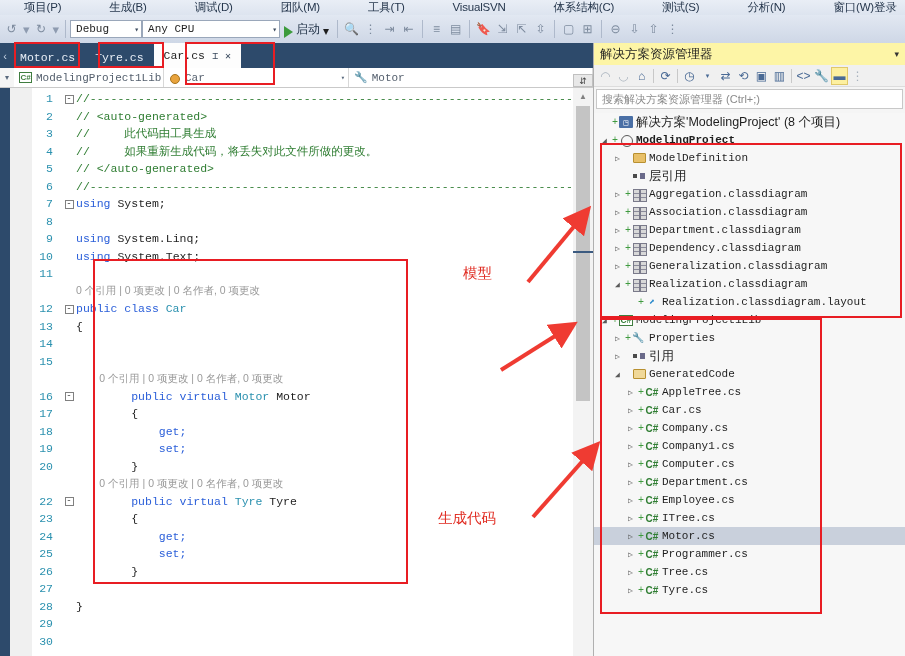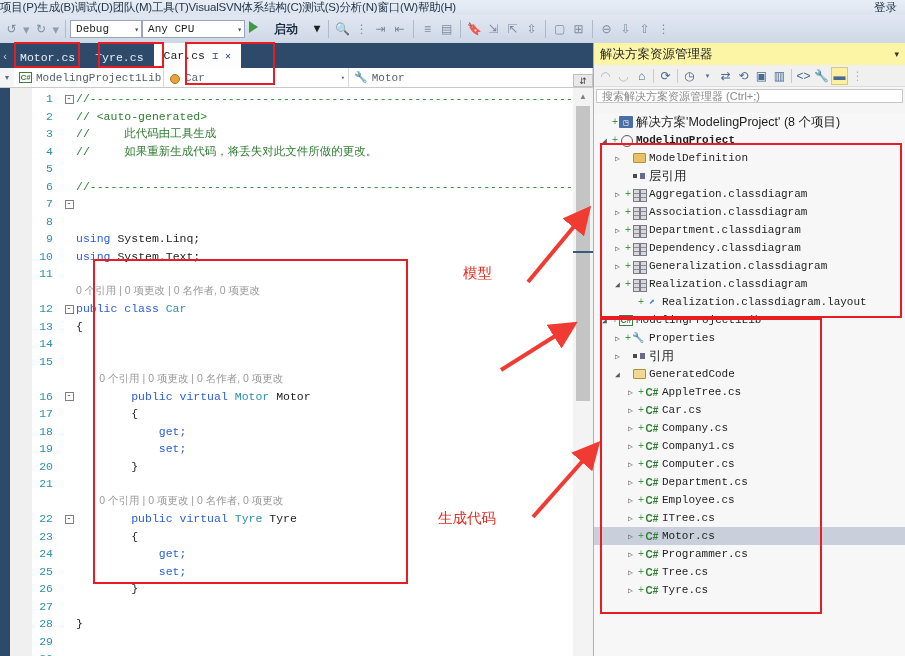--- a/index.html
+++ b/index.html
@@ -14,21 +14,21 @@
     color:#1e1e1e;
   }
 
   
   #menubar {
     position:absolute; left:0; top:0; width:905px; height:15px;
     background:linear-gradient(#e9eef6,#dde4ef);
     display:flex; align-items:center;
   }
   .menu-item {
-    font-size:11.5px; color:#26374d; padding:0 0; white-space:nowrap;
+    font-size:11.5px; color:#26374d; padding:0 24px; white-space:nowrap;
     line-height:15px; letter-spacing:-0.2px;
   }
   #signin {
     position:absolute; right:8px; top:0; font-size:11.5px; color:#26374d; line-height:15px;
   }
 
   
   #toolbar {
     position:absolute; left:0; top:15px; width:905px; height:28px;
     background:linear-gradient(#e2e8f2,#ced7e6);
@@ -36,22 +36,22 @@
   }
   .tb-arrow { font-size:13px; color:#8e9bb0; padding:0 2px; }
   .tb-sep { width:1px; height:18px; background:#aeb9cb; margin:0 4px; }
   .combo {
     height:18px; background:#fff; border:1px solid #9aa7ba;
     display:flex; align-items:center; padding:0 2px 0 5px;
     font-family:"Liberation Mono", monospace; font-size:11px; color:#1e1e1e;
   }
   .combo .cb-caret { margin-left:auto; font-size:8px; color:#3c4a5e; padding-left:6px; }
   #combo-debug { width:72px; }
-  #combo-cpu { width:103px; }
-  .run-btn { display:flex; align-items:flex-start; gap:16px; padding:0 4px;font-weight:bold; }
+  #combo-cpu { width:138px; }
+  .run-btn { display:flex; align-items:flex-end; gap:3px; padding:0 4px; }
   .run-tri {
     width:0;height:0;border-left:9px solid #3c9b3c;
     border-top:6px solid transparent;border-bottom:6px solid transparent;
   }
   .run-label { font-size:12px; color:#1c2d42; }
   .tb-icon { width:19px;height:19px; display:flex;align-items:center;justify-content:center;
              font-size:12px; color:#6d7c90; opacity:.85; }
 
   
   #tabrow {
@@ -161,21 +161,21 @@
     padding:0 3px; border-bottom:1px solid #dcdcdc;
   }
   .sol-ic {
     width:17px;height:18px;display:flex;align-items:center;justify-content:center;
     font-size:12px; color:#4a6a95;
   }
   .sol-ic.dim { color:#a8b2bd; }
   .sol-sep { width:1px;height:14px;background:#c8c8c8;margin:0 2px; }
   .sol-ic.active { background:#fdf0a0; border:1px solid #e0c86a; }
   #sol-search {
-    height:14px; background:#fff; border:1px solid #c8c8c8; margin:2px 2px;
+    height:20px; background:#fff; border:1px solid #c8c8c8; margin:2px 2px;
     display:flex; align-items:center; padding:0 5px;
     font-size:11px; color:#8a8a8a; font-family:"Liberation Sans", sans-serif;
   }
   #sol-tree { position:absolute; left:0; top:70px; right:0; bottom:0; overflow:hidden; background:#f7f7f7;}
   .tn {
     height:18px; display:flex; align-items:center; padding-left:4px;
     font-family:"Liberation Mono", monospace; font-size:11px; color:#1e1e1e;
     white-space:nowrap;
   }
   .tn.selected { background:#c9d0dc; }
@@ -315,39 +315,38 @@
 </div>
 
 <div id="editor">
   <div id="ed-leftstrip"></div>
   <div id="ed-selmargin"></div>
   <div id="code-area">
       <div class="cl"><div class="lnum">1</div><div class="fold"><span class="foldbox">-</span></div><div class="ctext"><span class="c-comment">//-----------------------------------------------------------------------</span></div></div>
       <div class="cl"><div class="lnum">2</div><div class="fold"></div><div class="ctext"><span class="c-comment">// &lt;auto-generated&gt;</span></div></div>
       <div class="cl"><div class="lnum">3</div><div class="fold"></div><div class="ctext"><span class="c-comment">//     此代码由工具生成</span></div></div>
       <div class="cl"><div class="lnum">4</div><div class="fold"></div><div class="ctext"><span class="c-comment">//     如果重新生成代码，将丢失对此文件所做的更改。</span></div></div>
-      <div class="cl"><div class="lnum">5</div><div class="fold"></div></div>
+      <div class="cl"><div class="lnum">5</div><div class="fold"></div><div class="ctext"><span class="c-comment">// &lt;/auto-generated&gt;</span></div></div>
       <div class="cl"><div class="lnum">6</div><div class="fold"></div><div class="ctext"><span class="c-comment">//-----------------------------------------------------------------------</span></div></div>
-      <div class="cl"><div class="lnum">7</div><div class="fold"><span class="foldbox">-</span></div></div>
+      <div class="cl"><div class="lnum">7</div><div class="fold"><span class="foldbox">-</span></div><div class="ctext"><span class="c-kw">using </span><span class="c-plain">System;</span></div></div>
       <div class="cl"><div class="lnum">8</div><div class="fold"></div></div>
       <div class="cl"><div class="lnum">9</div><div class="fold"></div><div class="ctext"><span class="c-kw">using </span><span class="c-plain">System.Linq;</span></div></div>
       <div class="cl"><div class="lnum">10</div><div class="fold"></div><div class="ctext"><span class="c-kw">using </span><span class="c-plain">System.Text;</span></div></div>
       <div class="cl"><div class="lnum">11</div><div class="fold"></div><div class="ctext"></div></div>
       <div class="cl"><div class="lnum"></div><div class="fold"></div><div class="ctext"><span class="lens">0 个引用 | 0 项更改 | 0 名作者, 0 项更改</span></div></div>
       <div class="cl"><div class="lnum">12</div><div class="fold"><span class="foldbox">-</span></div><div class="ctext"><span class="c-kw">public class </span><span class="c-type">Car</span></div></div>
       <div class="cl"><div class="lnum">13</div><div class="fold"></div><div class="ctext"><span class="c-plain">{</span></div></div>
       <div class="cl"><div class="lnum">14</div><div class="fold"></div><div class="ctext"></div></div>
       <div class="cl"><div class="lnum">15</div><div class="fold"></div><div class="ctext"></div></div>
       <div class="cl"><div class="lnum"></div><div class="fold"></div><div class="ctext"><span class="lens">        0 个引用 | 0 项更改 | 0 名作者, 0 项更改</span></div></div>
       <div class="cl"><div class="lnum">16</div><div class="fold"><span class="foldbox">-</span></div><div class="ctext"><span class="c-kw">        public virtual </span><span class="c-type">Motor </span><span class="c-plain">Motor</span></div></div>
       <div class="cl"><div class="lnum">17</div><div class="fold"></div><div class="ctext"><span class="c-plain">        {</span></div></div>
       <div class="cl"><div class="lnum">18</div><div class="fold"></div><div class="ctext"><span class="c-kw">            get;</span></div></div>
       <div class="cl"><div class="lnum">19</div><div class="fold"></div><div class="ctext"><span class="c-kw">            set;</span></div></div>
       <div class="cl"><div class="lnum">20</div><div class="fold"></div><div class="ctext"><span class="c-plain">        }</span></div></div>
-      <div class="cl"><div class="lnum">21</div><div class="fold"></div><div class="ctext"></div></div>
       <div class="cl"><div class="lnum"></div><div class="fold"></div><div class="ctext"><span class="lens">        0 个引用 | 0 项更改 | 0 名作者, 0 项更改</span></div></div>
       <div class="cl"><div class="lnum">22</div><div class="fold"><span class="foldbox">-</span></div><div class="ctext"><span class="c-kw">        public virtual </span><span class="c-type">Tyre </span><span class="c-plain">Tyre</span></div></div>
       <div class="cl"><div class="lnum">23</div><div class="fold"></div><div class="ctext"><span class="c-plain">        {</span></div></div>
       <div class="cl"><div class="lnum">24</div><div class="fold"></div><div class="ctext"><span class="c-kw">            get;</span></div></div>
       <div class="cl"><div class="lnum">25</div><div class="fold"></div><div class="ctext"><span class="c-kw">            set;</span></div></div>
       <div class="cl"><div class="lnum">26</div><div class="fold"></div><div class="ctext"><span class="c-plain">        }</span></div></div>
       <div class="cl"><div class="lnum">27</div><div class="fold"></div><div class="ctext"></div></div>
       <div class="cl"><div class="lnum">28</div><div class="fold"></div><div class="ctext"><span class="c-plain">}</span></div></div>
       <div class="cl"><div class="lnum">29</div><div class="fold"></div><div class="ctext"></div></div>
       <div class="cl"><div class="lnum">30</div><div class="fold"></div><div class="ctext"></div></div>

